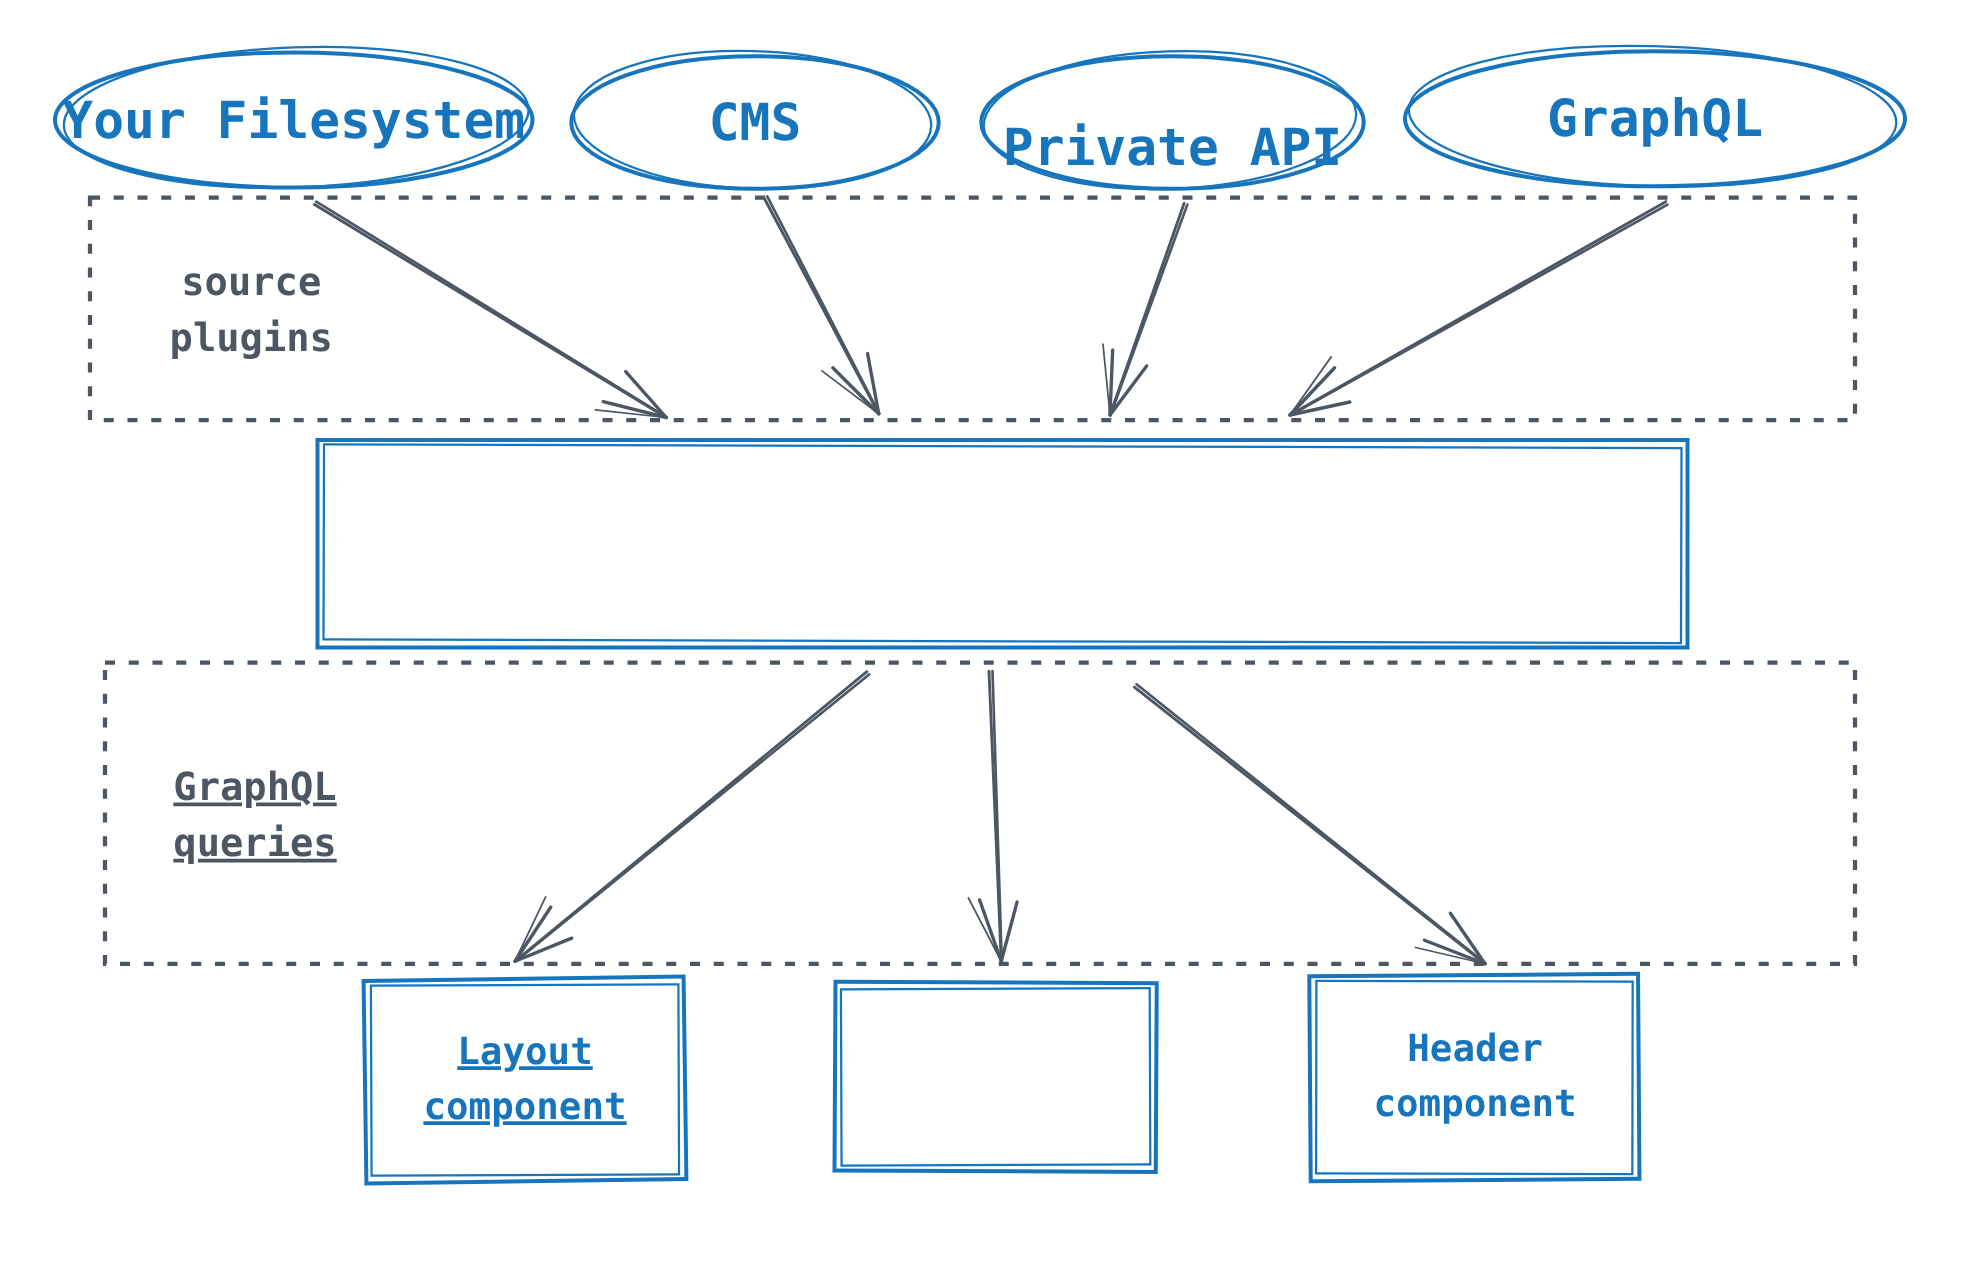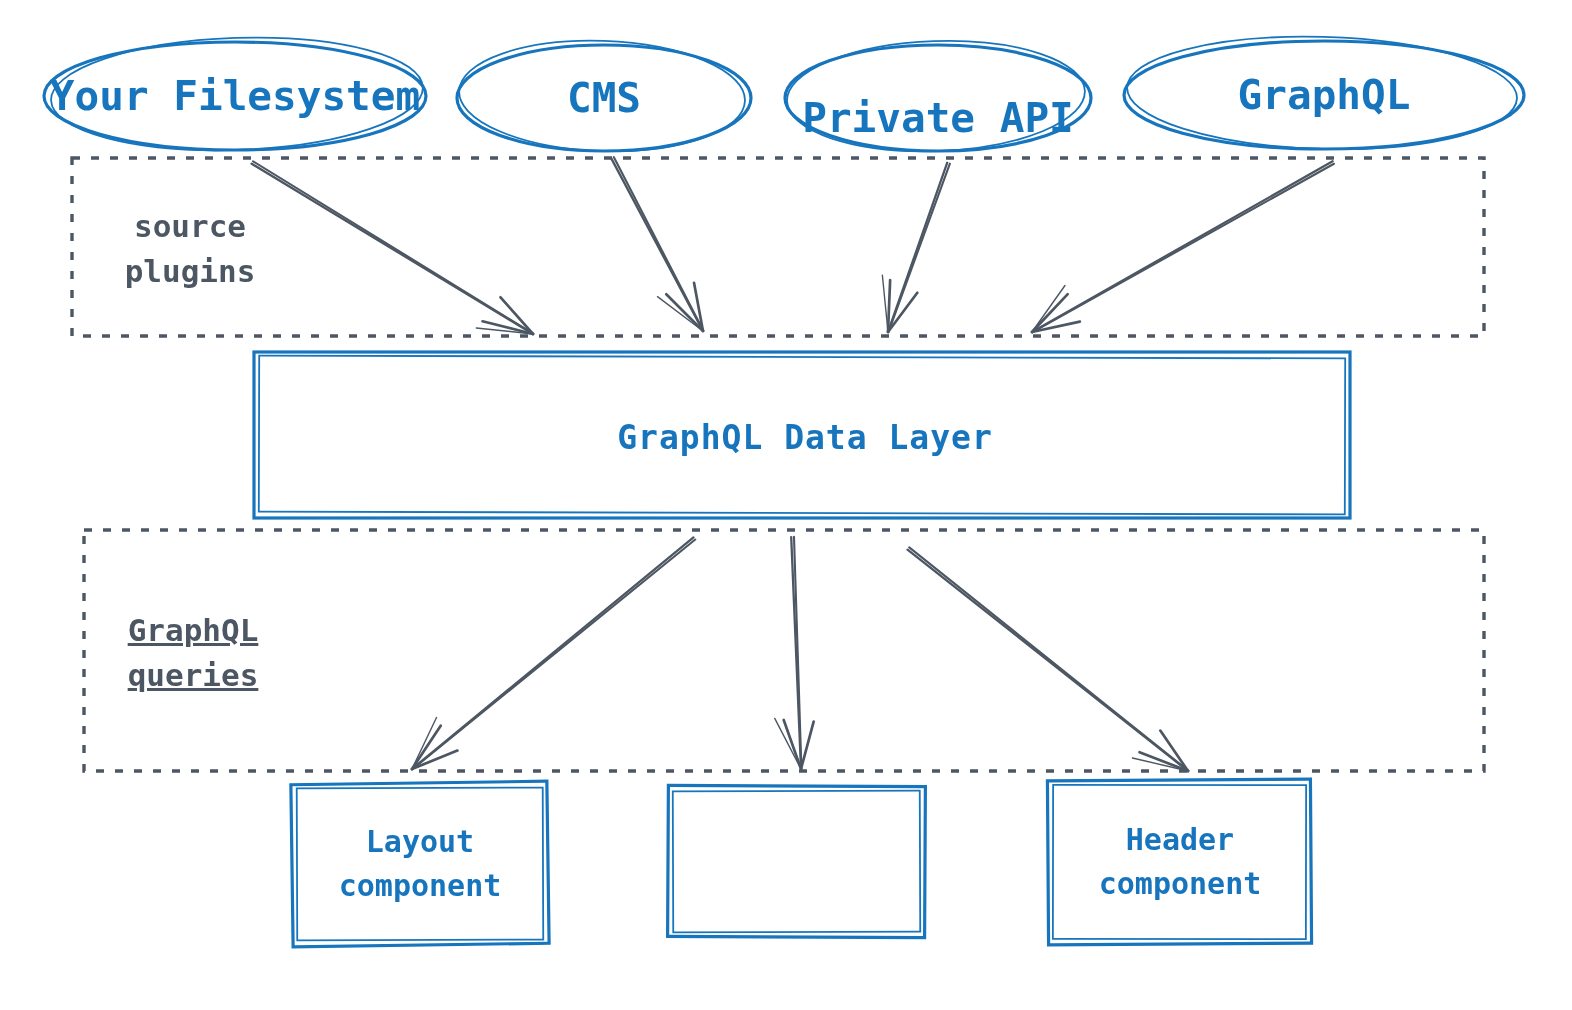--- a/index.html
+++ b/index.html
@@ -11,21 +11,21 @@
   }
   .canvas svg { position:absolute; left:0; top:0; }
   .label {
     position:absolute; transform:translate(-50%,-50%);
     font-weight:bold; text-align:center; white-space:nowrap;
   }
   .blue { color:var(--blue); }
   .gray { color:var(--gray); }
   .node-label   { font-size:41px; }
   .layer-label  { font-size:33px; letter-spacing:1px; }
-  .section-label{ font-size:31px; line-height:45px; }
+  .section-label{ font-size:31px; line-height:45px;margin-left:11px; }
   .out-label    { font-size:30px; line-height:44px; }
   
   .sketch        { fill:none; stroke:var(--blue); }
   .sketch .s1    { stroke-width:3.2; }
   .sketch .s2    { stroke-width:1.8; }
   .dashed        { fill:none; stroke:var(--gray); stroke-width:3.4; stroke-dasharray:8 11; }
   g[data-from]   { stroke:var(--gray); fill:none; stroke-linecap:round; }
 </style>
 </head>
 <body>
@@ -127,28 +127,27 @@
   <div class="label blue node-label" style="left:235px; top:96px;">Your Filesystem</div>
   <div class="label blue node-label" style="left:604px; top:98px;">CMS</div>
   <div class="label blue node-label" style="left:938px; top:98px;margin-top:20px;">Private API</div>
   <div class="label blue node-label" style="left:1324px; top:95px;">GraphQL</div>
 
   <div class="label gray section-label" style="left:190px; top:249px;">
     <div>source</div>
     <div>plugins</div>
   </div>
 
-  <div class="label blue layer-label" style="left:805px; top:437px;">GraphQL Data Layer</div>
 
   <div class="label gray section-label" style="left:193px; top:653px;text-decoration:underline;">
     <div>GraphQL</div>
     <div>queries</div>
   </div>
 
-  <div class="label blue out-label" style="left:420px; top:864px;">
+  <div class="label blue out-label" style="left:420px; top:864px;text-decoration:underline;">
     <div>Layout</div>
     <div>component</div>
   </div>
   <div class="label blue out-label" style="left:1180px; top:862px;">
     <div>Header</div>
     <div>component</div>
   </div>
 
 </div>
 

